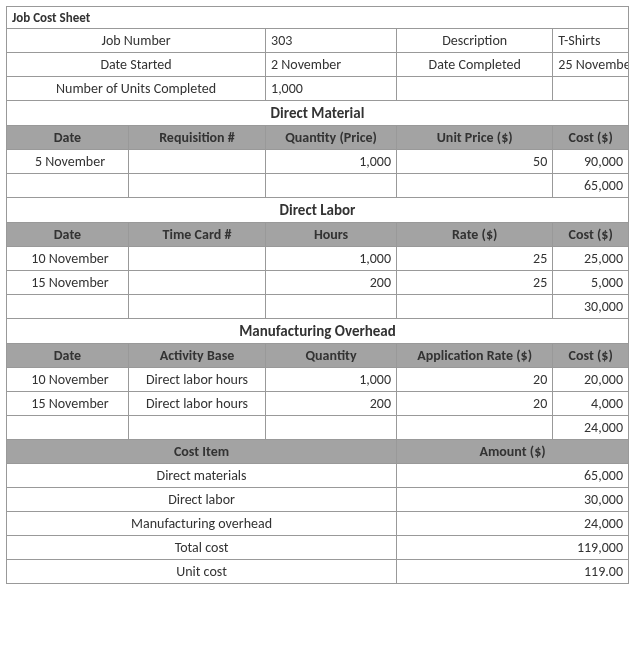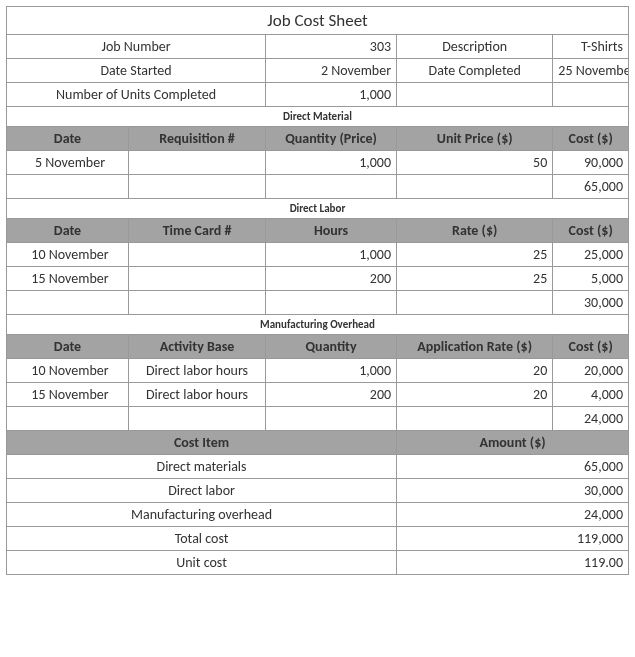--- a/index.html
+++ b/index.html
@@ -19,36 +19,35 @@
   }
   td, th {
     border: 1px solid #999;
     padding: 3px 5px;
     height: 20px;
     box-sizing: border-box;
     overflow: hidden;
     white-space: nowrap;
   }
   .title {
-    text-align: center;
-    font-weight: normal;
-    font-size: 17px;
+    font-weight: bold;
+    font-size: 13px;
   }
   .section {
     text-align: center;
     font-weight: bold;
-    font-size: 11px;
+    font-size: 15px;
   }
   .hdr {
     text-align: center;
     font-weight: bold;
     background: #a3a3a3;
   }
   .l { text-align: center; }
-  .c { text-align: right; }
+  .c { text-align: left; }
   .r { text-align: right; }
   .pl { padding-left: 10px; }
 </style>
 </head>
 <body>
 
 <table>
   <colgroup>
     <col style="width:121px">
       <col style="width:136px">

